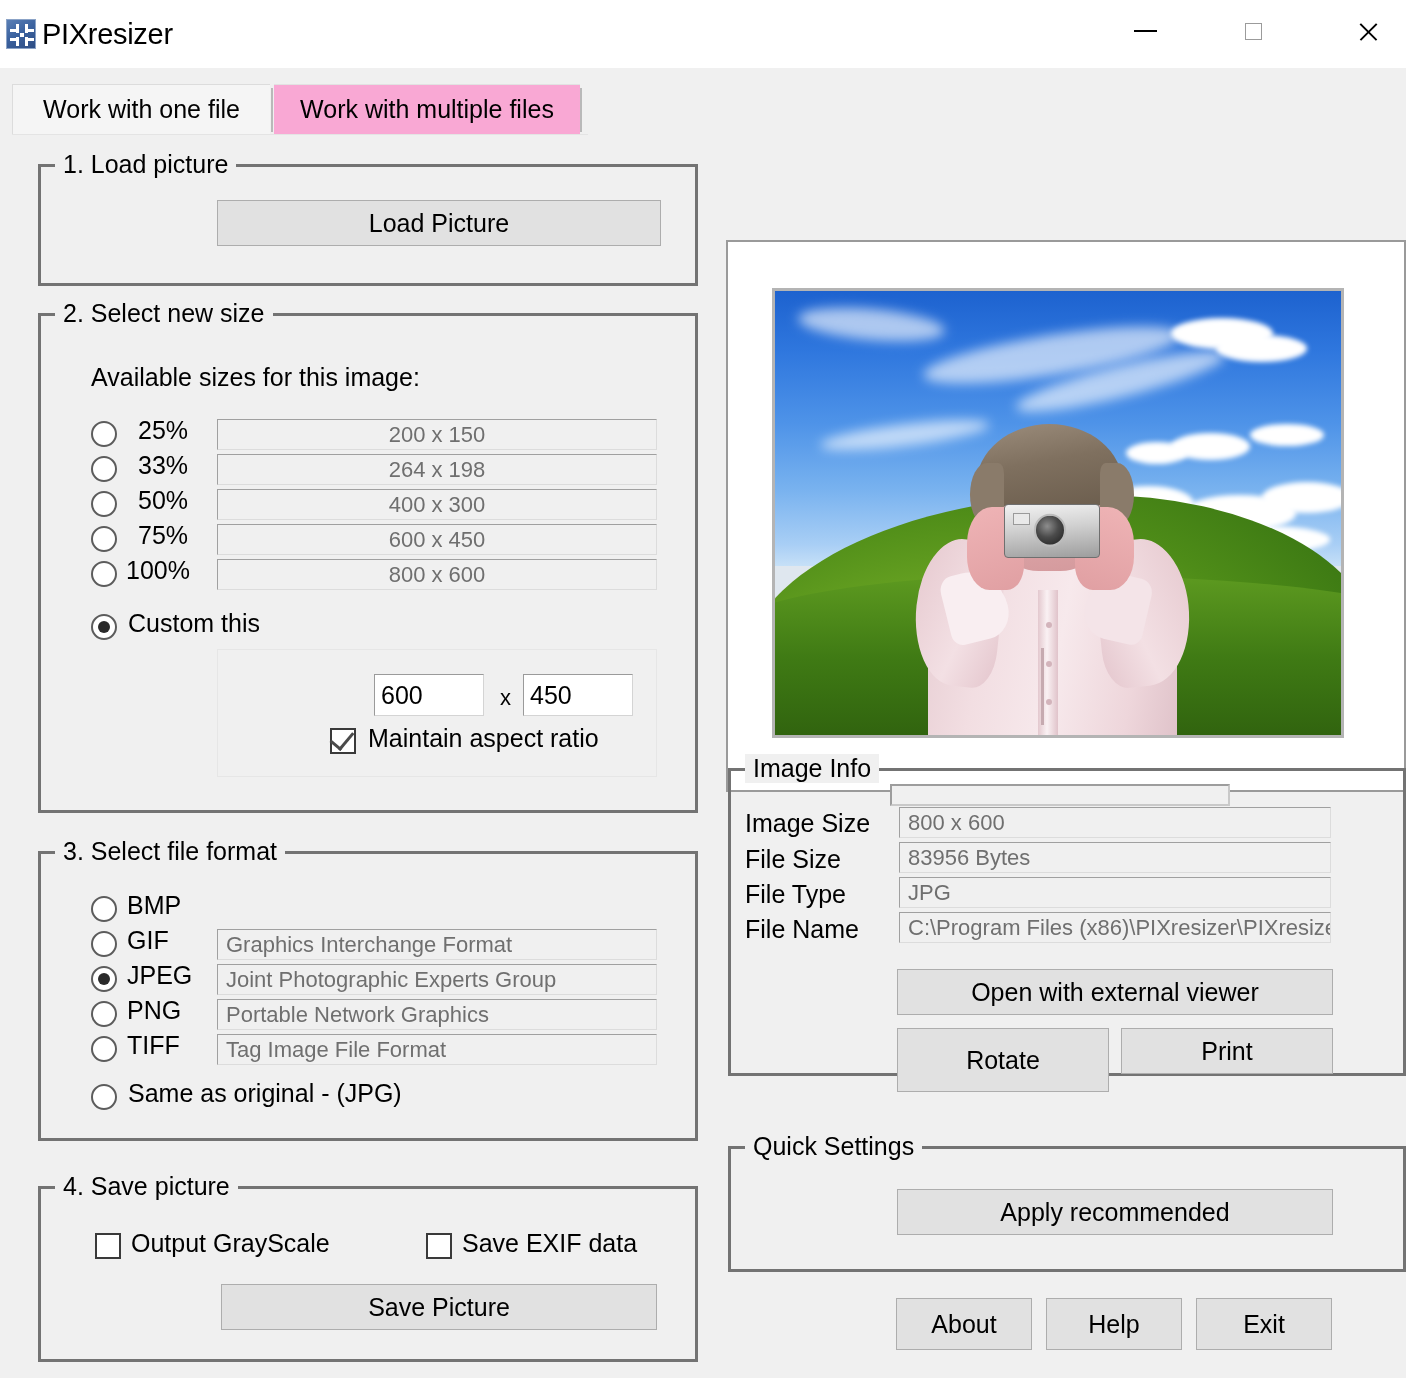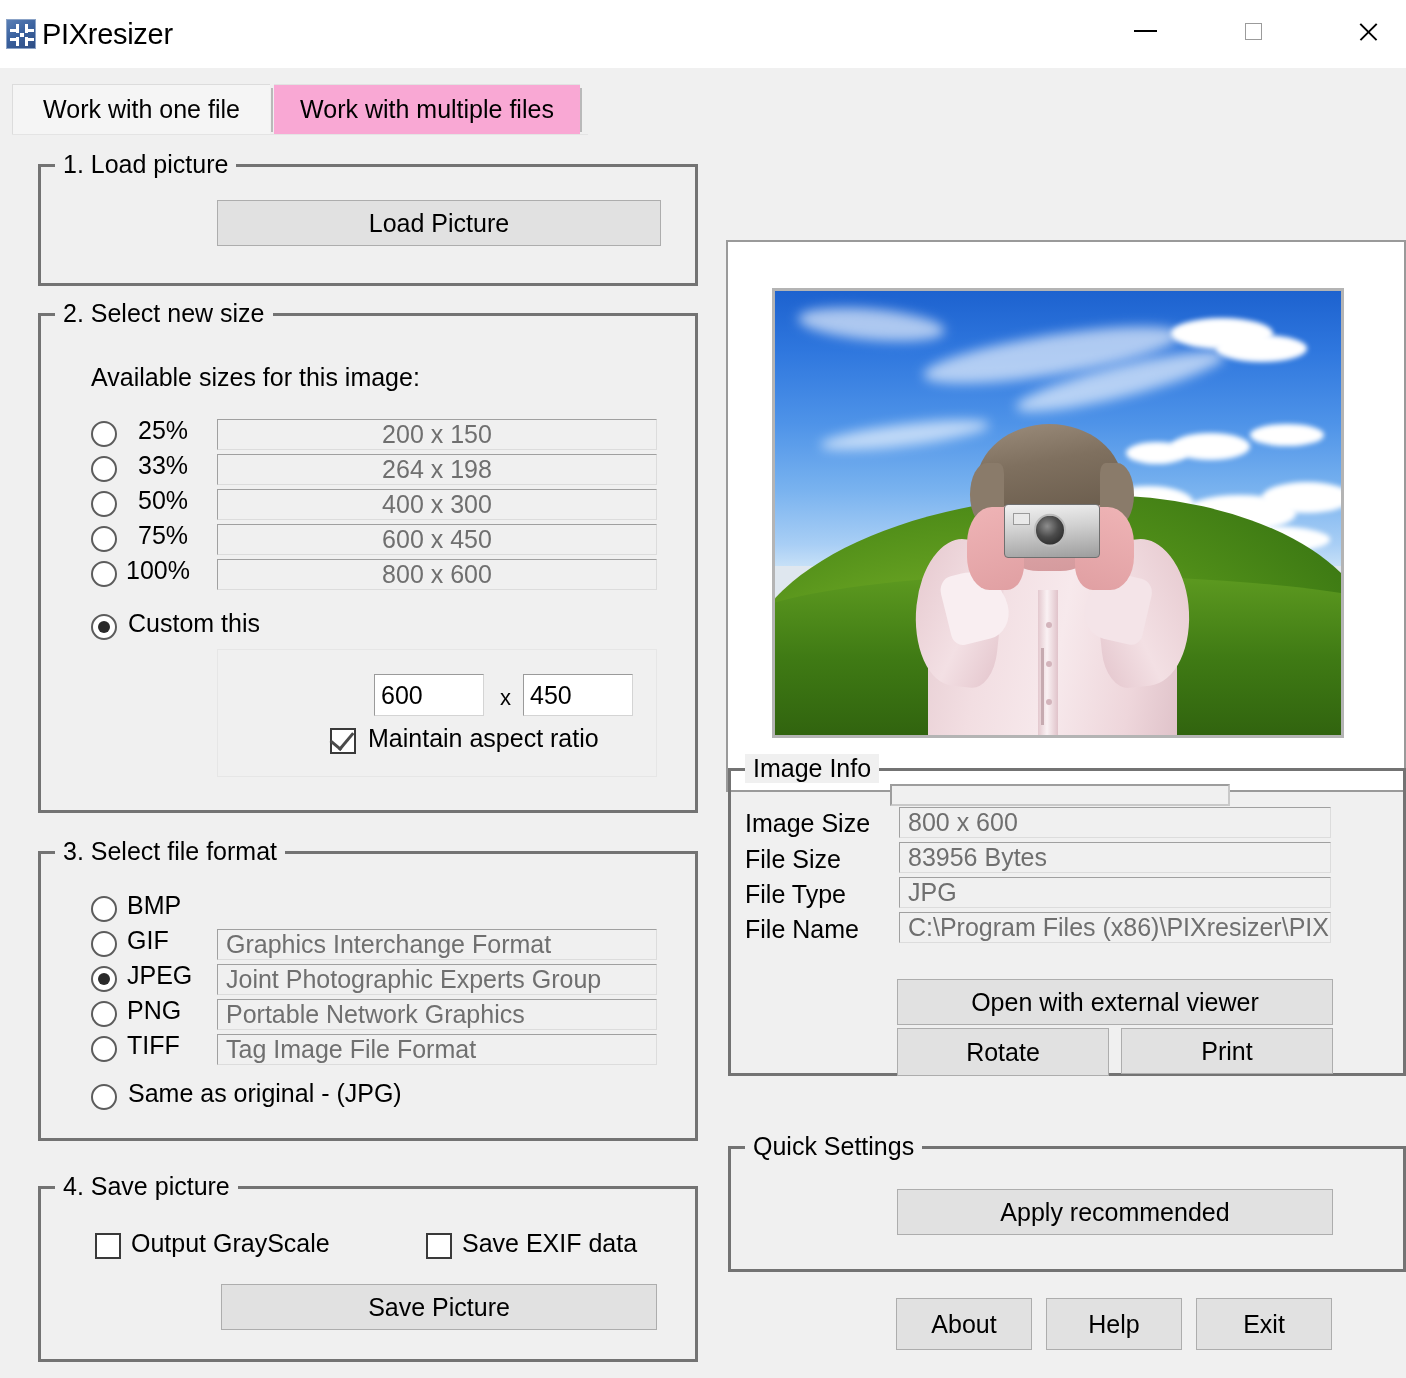--- a/index.html
+++ b/index.html
@@ -121,21 +121,21 @@
     content:""; position:absolute; left:3px; top:-3px;
     width:11px; height:19px;
     border-right:3px solid #4a4a4a; border-bottom:3px solid #4a4a4a;
     transform: rotate(40deg);
   }
 
   
   .ro {
     position:absolute; background:#f0f0f0;
     border:1px solid #a0a0a0; border-right-color:#dcdcdc; border-bottom-color:#dcdcdc;
-    font-size:25px; color:#6f6f6f;
+    font-size:22px; color:#6f6f6f;
     display:flex; align-items:center;
     white-space:nowrap; overflow:hidden;
   }
   .ro.center { justify-content:center; }
   .ro.left { justify-content:flex-start; padding-left:8px; }
 
   
   .txt {
     position:absolute; background:#ffffff;
     border:1px solid #9a9a9a; border-right-color:#d4d4d4; border-bottom-color:#d4d4d4;
@@ -476,22 +476,22 @@
 
     <span class="plain" style="left:14px; top:74px;">File Size</span>
     <div class="ro left" style="left:168px; top:71px; width:432px; height:31px;">83956 Bytes</div>
 
     <span class="plain" style="left:14px; top:109px;">File Type</span>
     <div class="ro left" style="left:168px; top:106px; width:432px; height:31px;">JPG</div>
 
     <span class="plain" style="left:14px; top:144px;">File Name</span>
     <div class="ro left" style="left:168px; top:141px; width:432px; height:31px;">C:\Program Files (x86)\PIXresizer\PIXresizer.jpg</div>
 
-    <div class="btn" style="left:166px; top:198px; width:436px; height:46px;margin-top:10px;">Open with external viewer</div>
-    <div class="btn" style="left:166px; top:257px; width:212px; height:48px;">Rotate</div>
+    <div class="btn" style="left:166px; top:198px; width:436px; height:46px;">Open with external viewer</div>
+    <div class="btn" style="left:166px; top:257px; width:212px; height:64px;">Rotate</div>
     <div class="btn" style="left:390px; top:257px; width:212px; height:46px;">Print</div>
   </div>
 
   <div class="group" style="left:728px; top:1078px; width:678px; height:126px;">
     <span class="gtitle">Quick Settings</span>
     <div class="btn" style="left:166px; top:40px; width:436px; height:46px;">Apply recommended</div>
   </div>
 
   <div class="btn" style="left:896px; top:1230px; width:136px; height:52px;">About</div>
   <div class="btn" style="left:1046px; top:1230px; width:136px; height:52px;">Help</div>

